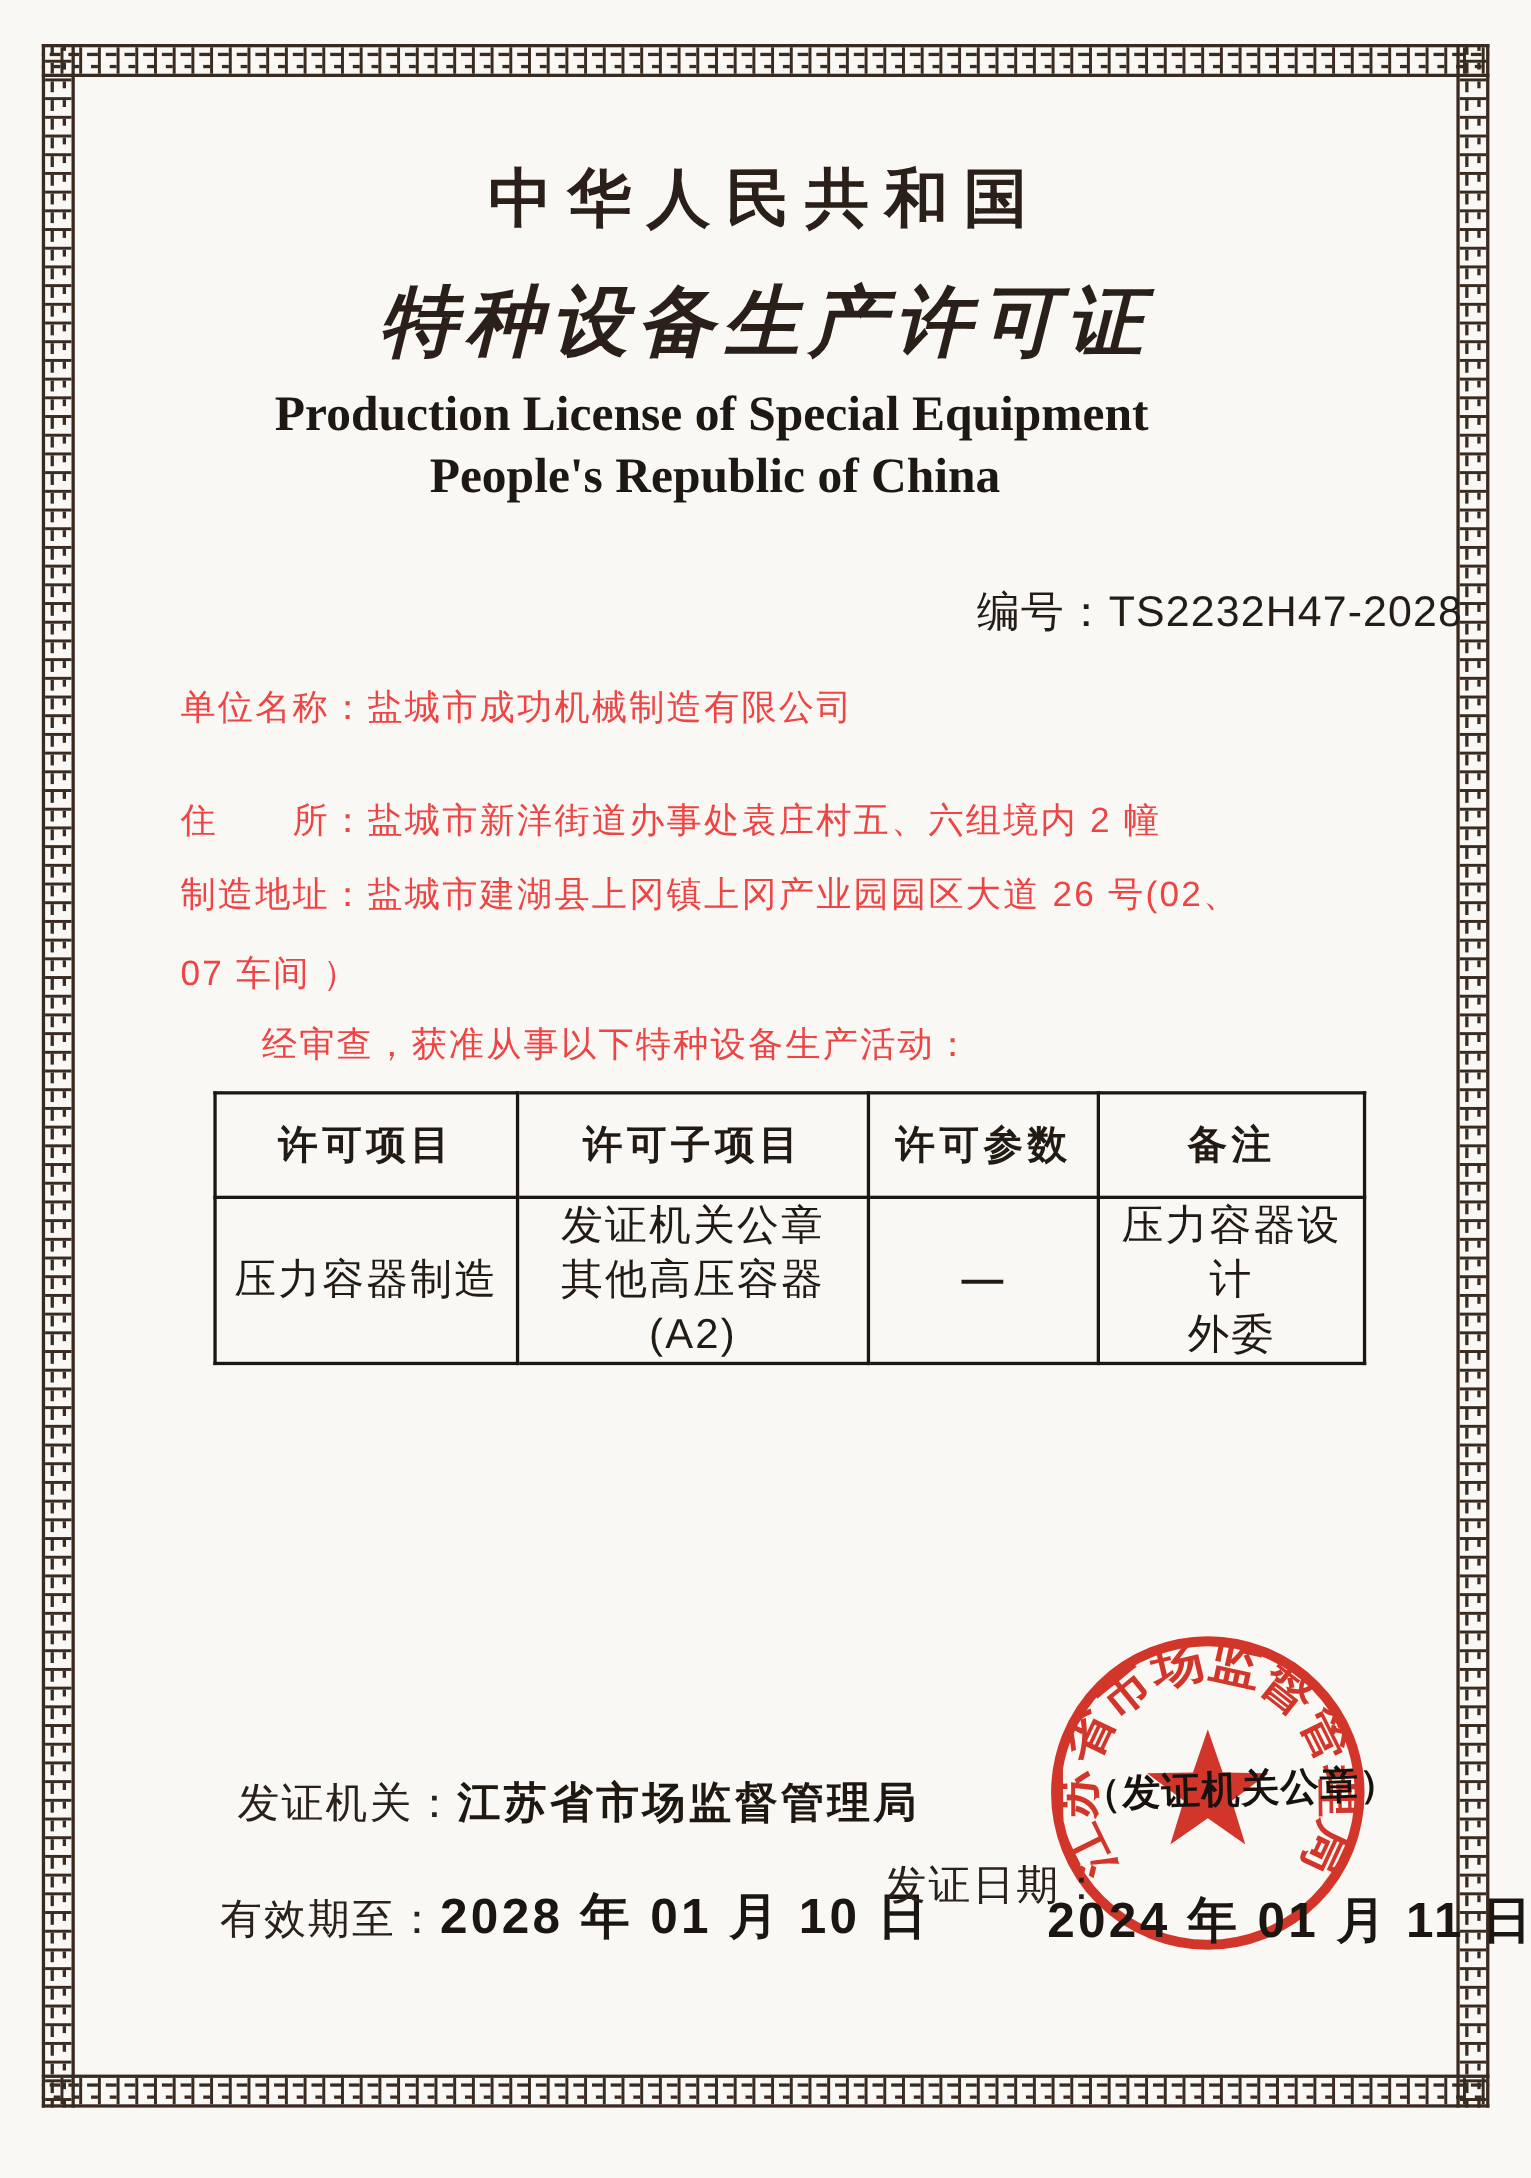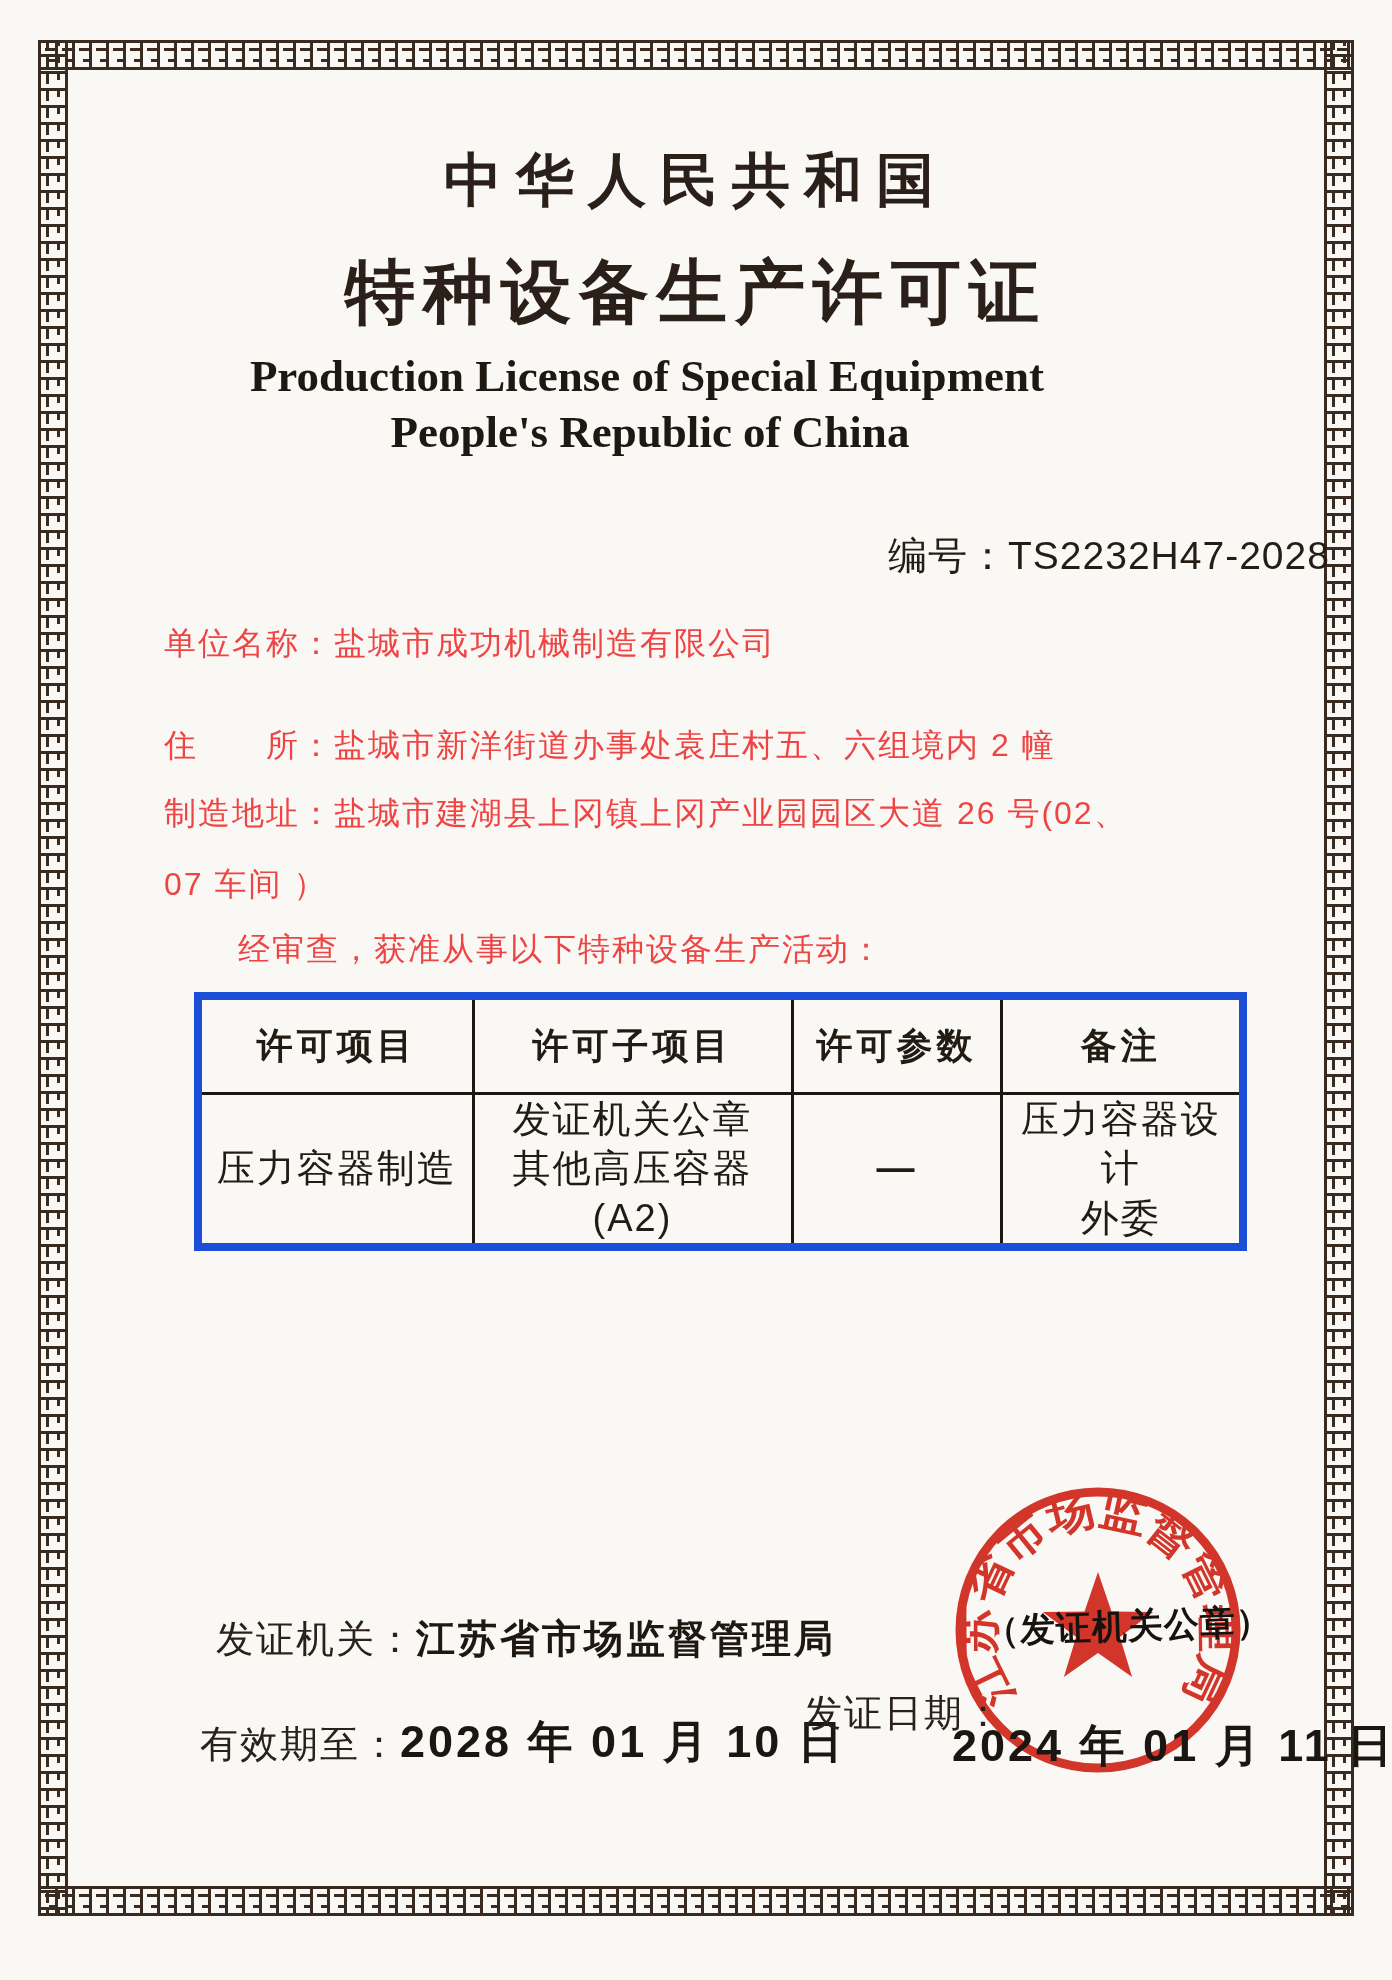--- a/index.html
+++ b/index.html
@@ -34,37 +34,37 @@
       repeating-linear-gradient(0deg, transparent 0 7px, var(--border-ink) 7px 17px),
       repeating-linear-gradient(0deg, transparent 0 11px, var(--border-ink) 11px 17px);
     background-size:24px 17px,3px 17px,3px 17px;
     background-position:0 0,5px 0,16px 0;
     background-repeat:repeat-y;
   }
   
   .title-cn{width:100%;text-align:center;font-weight:700;color:#2b2019;
     font-family:"Liberation Serif",serif;white-space:nowrap;}
   #title-cn1{top:142px;font-size:58px;letter-spacing:14px;left:0;}
-  #title-cn2{top:246px;font-size:70px;letter-spacing:8px;left:0;}
+  #title-cn2{top:246px;font-size:70px;letter-spacing:8px;left:0;font-style:italic;}
   .title-en{width:100%;text-align:center;font-weight:700;color:#1d1812;
     font-family:"Liberation Serif",serif;white-space:nowrap;}
   #title-en1{top:350px;font-size:45px;left:-49px;}
   #title-en2{top:406px;font-size:45px;left:-46px;}
   
   #serial{left:888px;top:529px;font-size:39px;white-space:nowrap;letter-spacing:1px;}
   
   .info-line{font-size:32px;letter-spacing:2px;white-space:nowrap;color:#ef4444;}
   #line-unit{left:164px;top:622px;}
   #line-res{left:164px;top:724px;}
   #line-mfg{left:164px;top:792px;}
   #line-mfg2{left:164px;top:863px;}
   #approval{left:238px;top:928px;}
   
   #license-table{left:194px;top:992px;width:1045px;border-collapse:collapse;
-    table-layout:fixed;border:8px solid #1d4ed8;}
+    table-layout:fixed;border:2px solid #1d4ed8;}
   #license-table th,#license-table td{
     border:3px solid #1c1713;text-align:center;vertical-align:middle;
     color:#221b14;padding:0;}
   #license-table th{height:92px;font-size:36px;font-weight:600;letter-spacing:4px;}
   #license-table td{height:116px;font-size:38px;letter-spacing:2px;line-height:1.3;}
   td.dash-cell{font-size:46px;font-weight:700;}
   
   .label-text{font-size:38px;letter-spacing:2px;color:#2a221a;}
   #issuer-line{left:216px;top:1612px;white-space:nowrap;z-index:3;}
   #issuer-line .bold-val{font-weight:700;font-size:39px;letter-spacing:3px;color:#1e1811;}

